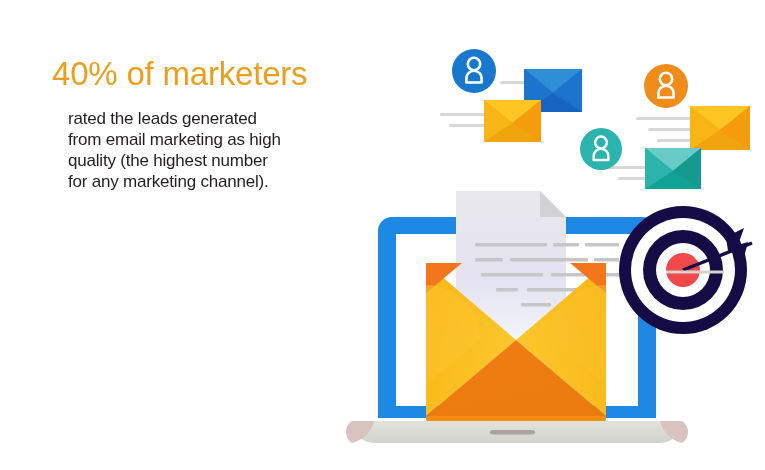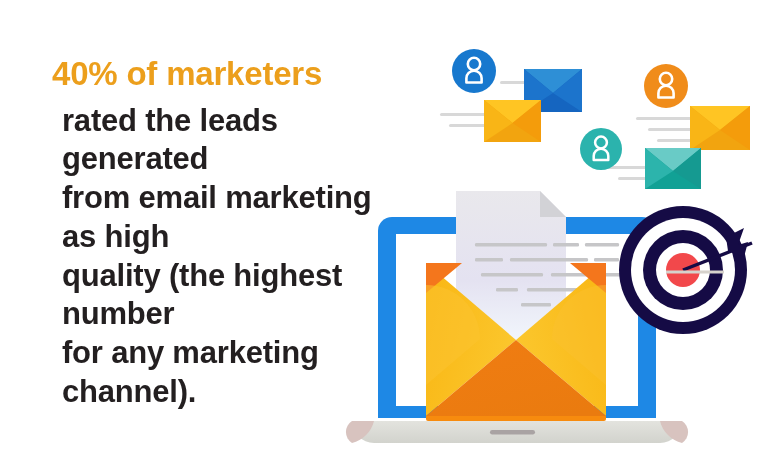--- a/index.html
+++ b/index.html
@@ -13,31 +13,31 @@
   #stage{position:absolute;left:0;top:0;width:765px;height:470px;}
 
   
   .text-block{
     position:absolute;
     left:52px; top:57px;
     width:345px;
   }
   .headline{
     font-size:33px;
-    font-weight:bold;
+    font-weight:normal;
     line-height:1.05;
     letter-spacing:-0.2px;
     margin:0 0 6px 0;
   }
   .body-copy{
-    font-size:31px;
-    font-weight:700;
+    font-size:17px;
+    font-weight:400;
     line-height:1.25;
     letter-spacing:-0.2px;
-    margin:10px;
+    margin:16px;
     white-space:pre-line;
   }
 
   
   #art{position:absolute;left:0;top:0;width:765px;height:470px;}
 </style>
 </head>
 <body>
 
 <div id="stage">

